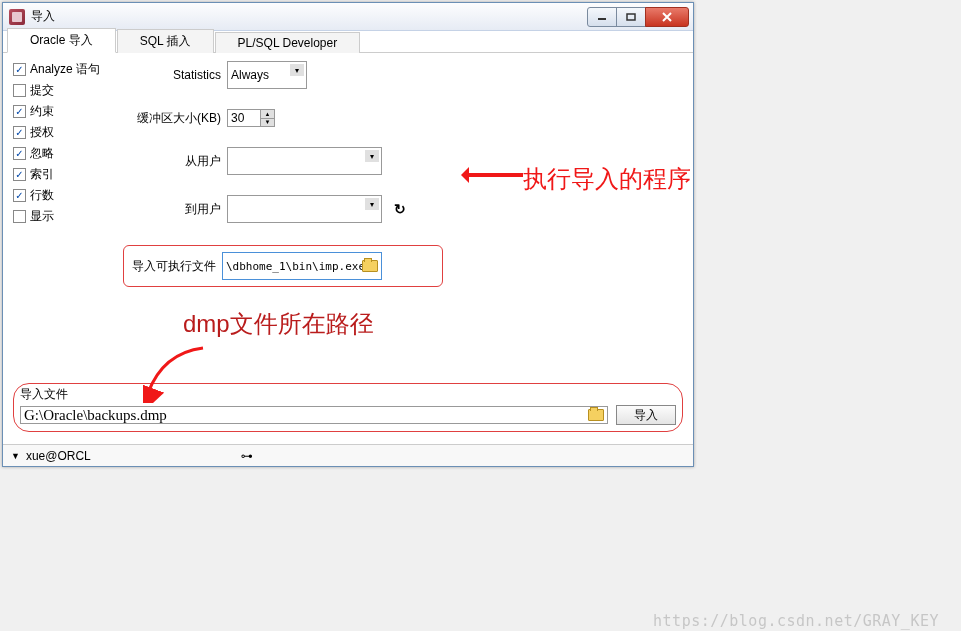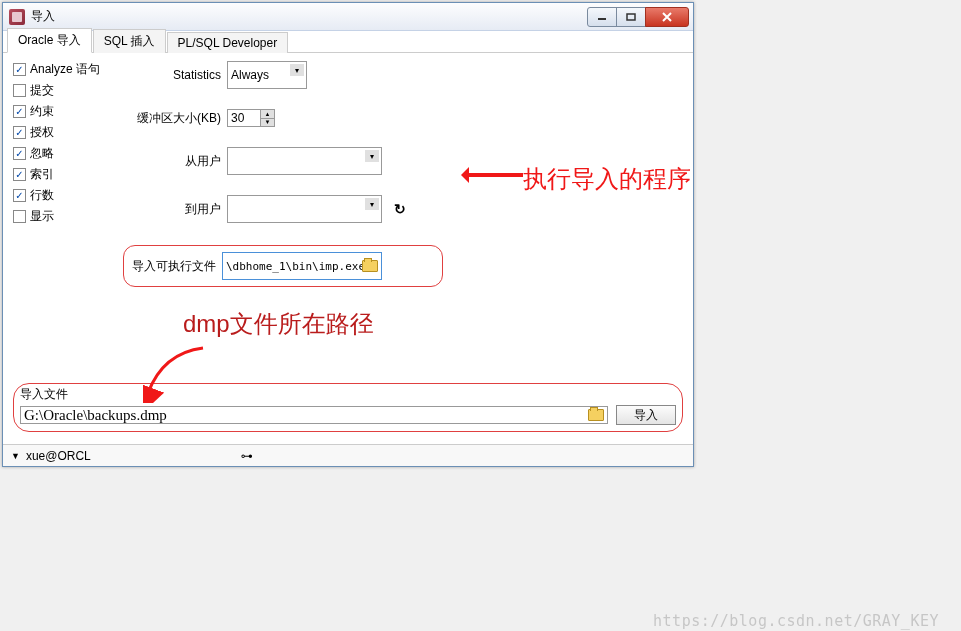--- a/index.html
+++ b/index.html
@@ -70,21 +70,21 @@
     }
     .tabs {
       display: flex;
       background: #fff;
       border-bottom: 1px solid #ccc;
       padding-left: 4px;
       height: 22px;
       align-items: flex-end;
     }
     .tab {
-      padding: 3px 10px;
+      padding: 3px 22px;
       border: 1px solid #ccc;
       border-bottom: none;
       background: #f4f4f4;
       font-size: 12px;
       font-family: "SimSun", Arial, sans-serif;
       position: relative;
       top: 1px;
       margin-right: 1px;
     }
     .tab.active {
@@ -168,21 +168,21 @@
       width: 14px;
       display: flex; flex-direction: column;
     }
     .spinner .spin-btns div {
       flex: 1; background: #e0e0e0; border-left: 1px solid #999;
       font-size: 6px; display: flex; align-items: center; justify-content: center;
     }
     .spinner .spin-btns div:first-child { border-bottom: 1px solid #999; }
     .redbox1 {
       border: 1px solid #e04040;
-      border-radius: 12px;
+      border-radius: 6px;
       padding: 6px 8px;
       margin-top: 2px;
       width: 320px;
       height: 42px;
     }
     .folder-icon {
       width: 16px; height: 12px;
       background: #f5d060;
       border: 1px solid #b89020;
       border-radius: 1px;

